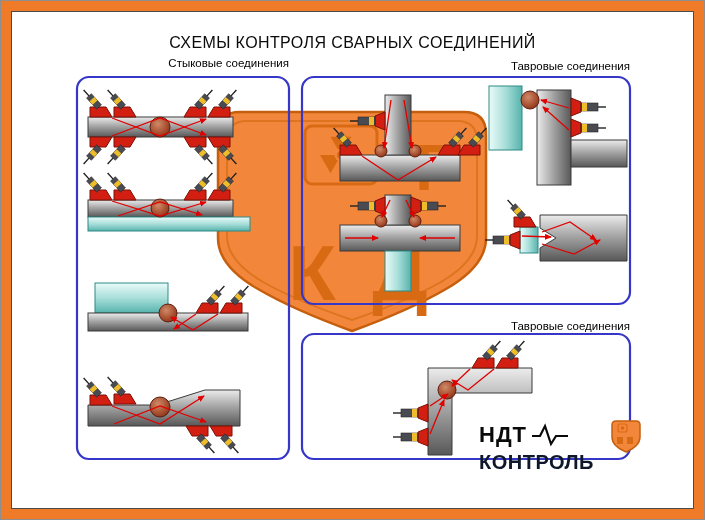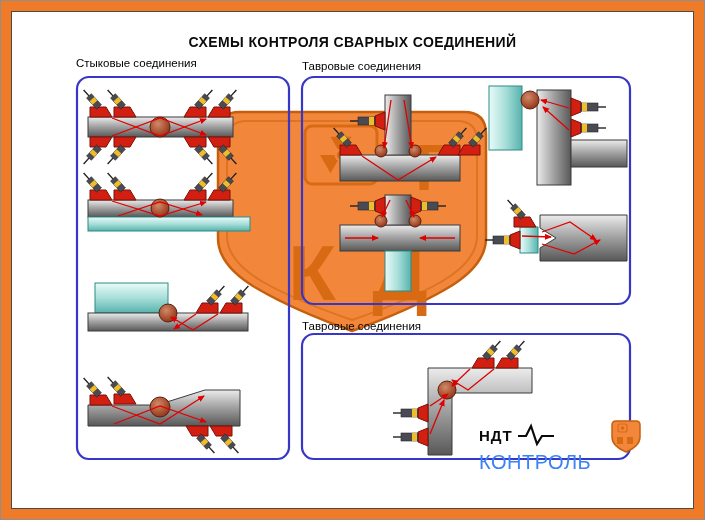--- a/index.html
+++ b/index.html
@@ -3,33 +3,33 @@
 <meta charset="utf-8">
 <style>
   *{box-sizing:border-box;margin:0;padding:0}
   body{margin:0;background:#e9e9e9;font-family:"Liberation Sans",sans-serif}
   .poster{position:relative;width:705px;height:520px;border:1px solid #8f8f8f;
           background:var(--frame,#ef7b28);padding:10px}
   .inner{position:relative;width:683px;height:498px;background:#fff;
          border:1px solid #4a4a4a;overflow:hidden}
   .overlay{position:absolute;left:0;top:0;display:block}
   .title{position:absolute;left:0;top:22px;width:681px;text-align:center;
-         font-size:14px;font-weight:bold;color:#0a0a0a;letter-spacing:.4px}
-  .plabel{position:absolute;text-align:left;font-size:11.5px;color:#000}
+         font-size:16px;font-weight:normal;color:#0a0a0a;letter-spacing:.4px}
+  .plabel{position:absolute;text-align:right;font-size:11.5px;color:#000}
   .lbl-butt{left:64px;top:45px;width:213px}
   .lbl-tee{left:290px;top:48px;width:328px}
   .lbl-corner{left:290px;top:308px;width:328px}
   .panel{fill:none;stroke:var(--panel-border,#3636c8);stroke-width:2.2}
   .arr{fill:none;stroke:var(--arrow,#e00000);stroke-width:1.3;marker-end:url(#ah)}
   .weld{fill:url(#weldG);stroke:#5e1e0e;stroke-width:1}
   .brand-name{position:absolute;left:467px;top:410px;display:flex;align-items:center;
-              font-size:15px;font-weight:bold;color:#0a0a0a;letter-spacing:1px}
+              font-size:22px;font-weight:bold;color:#0a0a0a;letter-spacing:1px}
   .pulse{margin-left:3px}
-  .brand-sub{position:absolute;left:467px;top:439px;font-size:20px;font-weight:normal;
-             color:#3b82f6;letter-spacing:.5px}
+  .brand-sub{position:absolute;left:467px;top:439px;font-size:20px;font-weight:bold;
+             color:#0f172a;letter-spacing:.5px}
   .contacts{position:absolute;left:575px;top:443px;width:106px;font-size:8px;
             line-height:13px;color:#111}
   .contacts .phone{color:#1c1c9c}
 </style>
 </head>
 <body>
 
 <div class="poster">
  <div class="inner">
 

